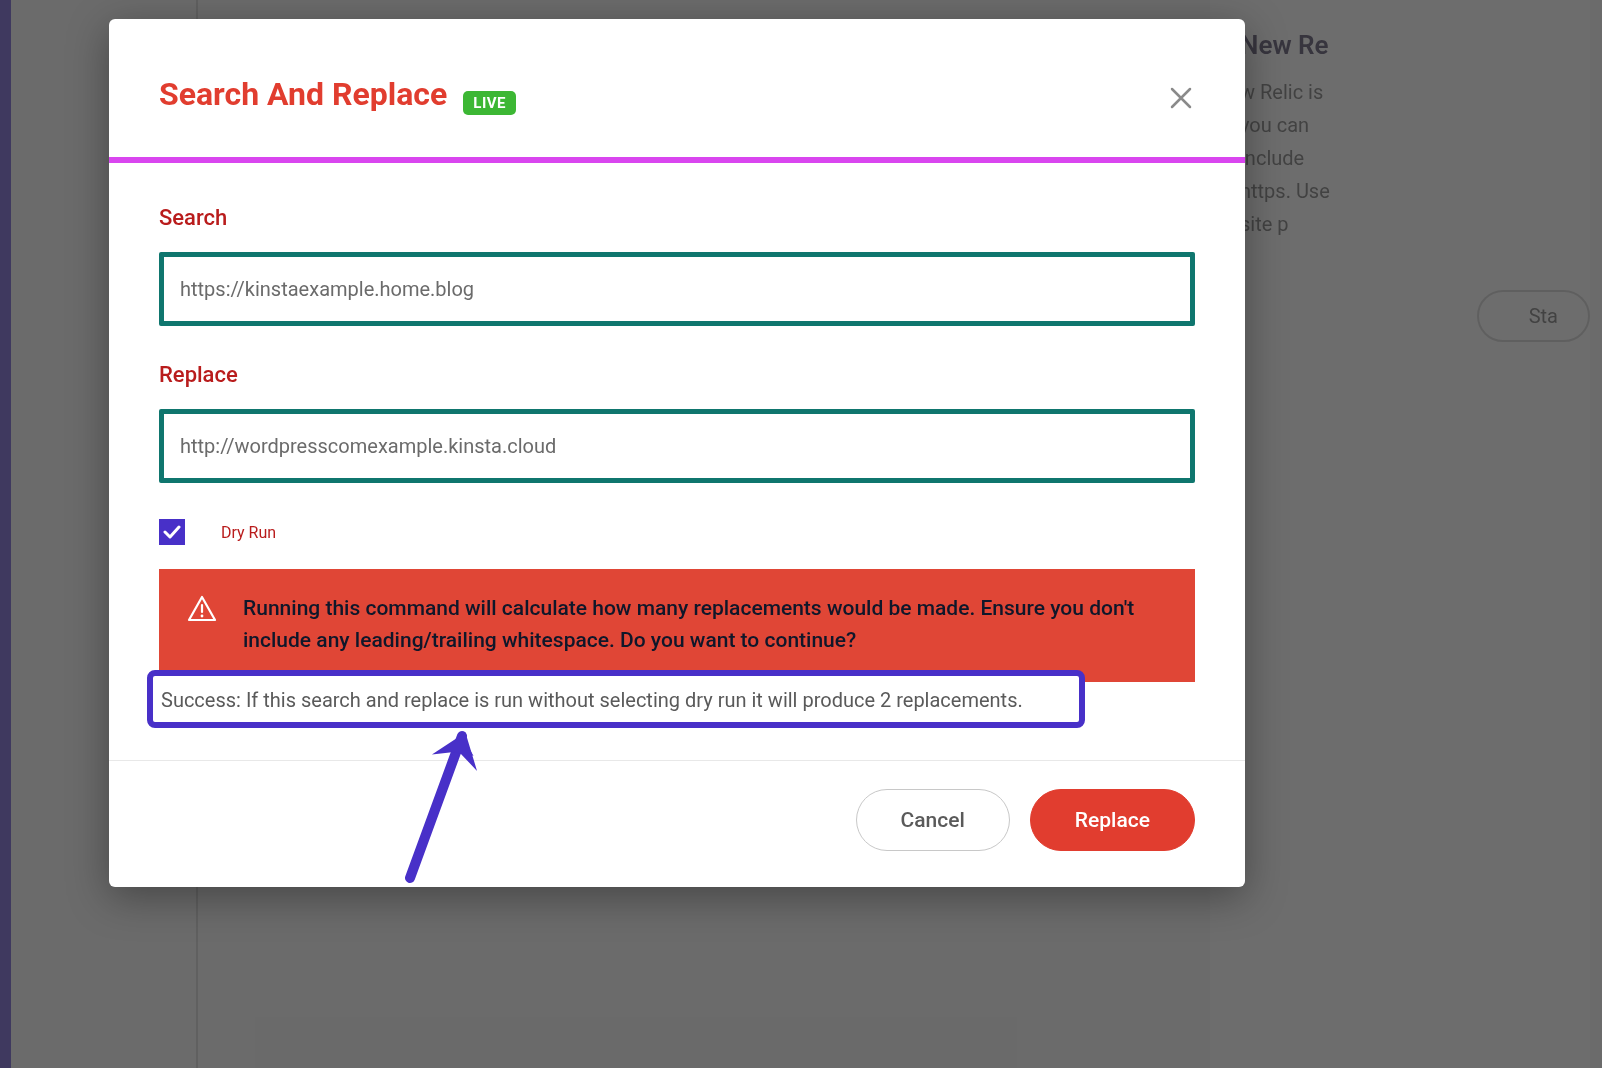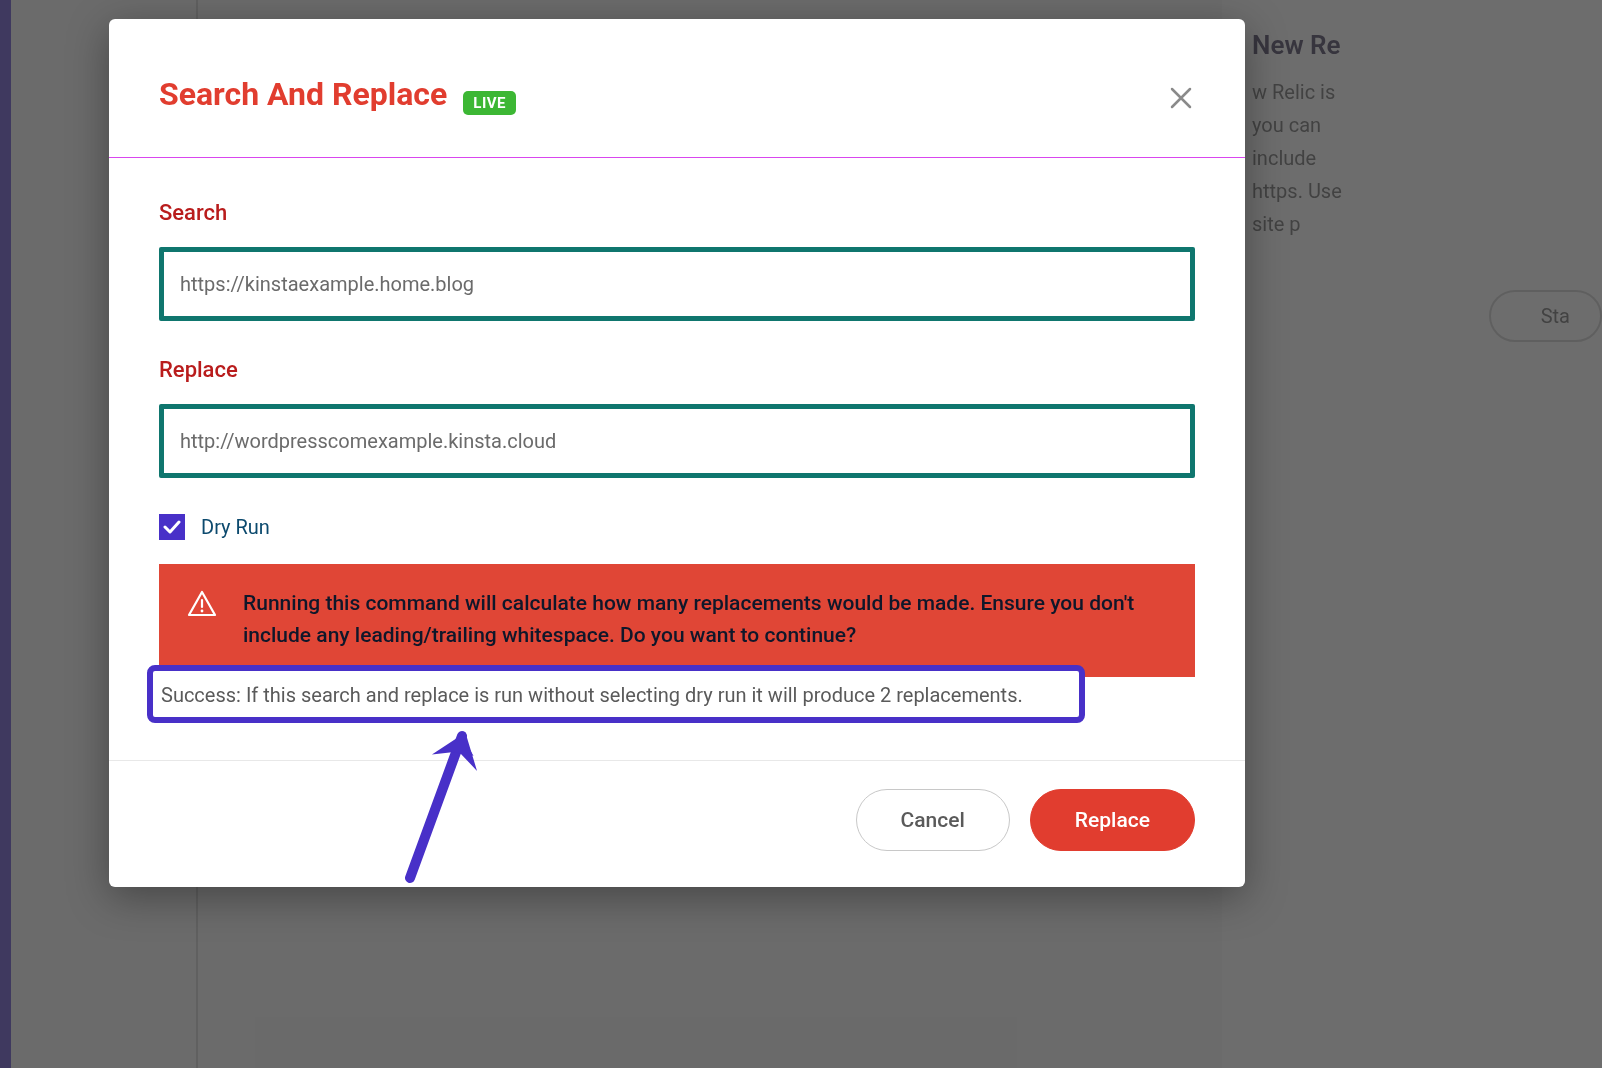--- a/index.html
+++ b/index.html
@@ -28,21 +28,21 @@
     .bg-vertical-line {
       position: absolute;
       left: 196px;
       top: 0;
       width: 2px;
       height: 100%;
       background: #c9c9c9;
     }
     .bg-card {
       position: absolute;
-      right: 0;
+      right: 12px;
       top: 0;
       width: 380px;
       height: 1068px;
       background: #ffffff;
       padding: 30px 0 0 30px;
     }
     .bg-card h3 {
       font-size: 26px;
       font-weight: 600;
       color: #2a2144;
@@ -72,21 +72,21 @@
       width: 1136px;
       height: 868px;
       background: #ffffff;
       border-radius: 6px;
       box-shadow: 0 10px 40px rgba(0,0,0,0.35);
       display: flex;
       flex-direction: column;
     }
     .modal-header {
       padding: 54px 50px 42px 50px;
-      border-bottom: 1px solid #d946ef;
+      border-bottom: 6px solid #d946ef;
       display: flex;
       align-items: center;
       position: relative;
     }
     .modal-title {
       font-size: 32px;
       font-weight: 700;
       color: #E13D2F;
     }
     .live-badge {
@@ -147,22 +147,23 @@
       height: 26px;
       background: #4830C8;
       display: flex;
       align-items: center;
       justify-content: center;
       cursor: pointer;
       border: none;
     }
     .checkbox svg { display: block; }
     .checkbox-label {
-      font-size: 20px;
-      color: #0c4a6e;
+      font-size: 16px;
+      color: #b91c1c;
+      margin-left: 20px;
     }
     .warning-box {
       background: #E04636;
       color: #0f172a;
       padding: 24px 28px 26px 28px;
       display: flex;
       align-items: flex-start;
       gap: 26px;
     }
     .warning-icon-wrap {

